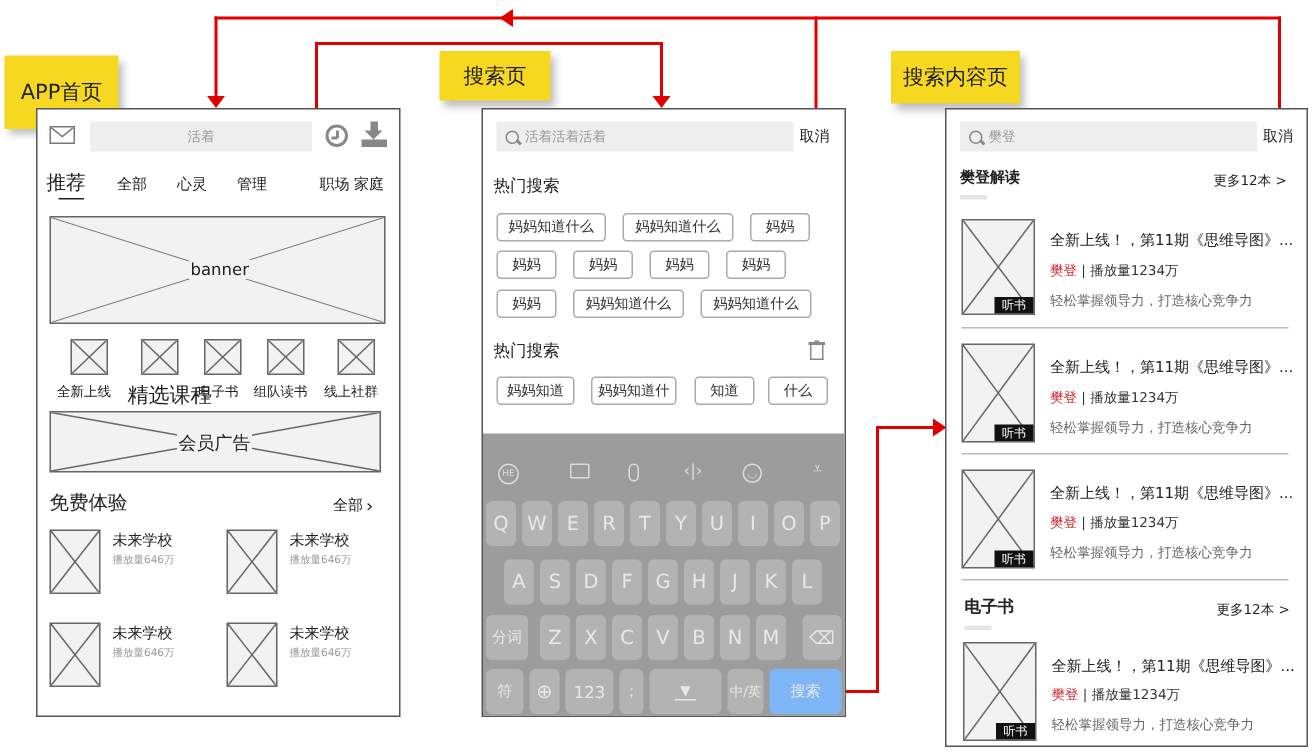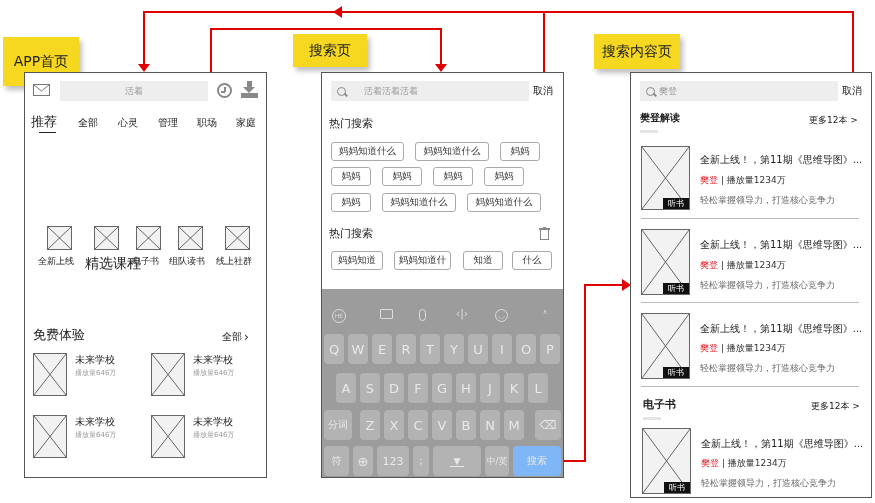--- a/index.html
+++ b/index.html
@@ -69,24 +69,31 @@
     <div class="abs" style="left:2px;top:6px;width:0;height:0;border-left:6.5px solid transparent;border-right:6.5px solid transparent;border-top:6px solid #888"></div>
     <div class="abs" style="left:0;top:12px;width:17px;height:5px;background:#888"></div>
   </div>
 
   <div class="abs" style="left:6px;top:40px;width:232px;height:22px">
     <span class="abs" style="left:0;top:0;font-size:13px">推荐</span>
     <div class="abs" style="left:8px;top:19px;width:17px;height:1px;background:#222"></div>
     <span class="abs" style="left:47px;top:3px;font-size:10px">全部</span>
     <span class="abs" style="left:87px;top:3px;font-size:10px">心灵</span>
     <span class="abs" style="left:127px;top:3px;font-size:10px">管理</span>
-    <span class="abs" style="left:166px;top:3px;font-size:10px">职场</span>
+    <span class="abs" style="left:182px;top:3px;font-size:10px">职场</span>
     <span class="abs" style="left:205px;top:3px;font-size:10px">家庭</span>
   </div>
 
+  <div class="ph" style="left:8px;top:71px;width:224px;height:72px">
+    <svg preserveAspectRatio="none" viewBox="0 0 100 100">
+        <line x1="0" y1="0" x2="100" y2="100" stroke="#666" stroke-width="0.6" vector-effect="non-scaling-stroke"></line>
+        <line x1="100" y1="0" x2="0" y2="100" stroke="#666" stroke-width="0.6" vector-effect="non-scaling-stroke"></line>
+      </svg>
+    <span class="abs" style="left:92px;top:28px;font-size:11px;background:#f2f2f2;padding:0 1px">banner</span>
+  </div>
 
   <div>
     <div class="ph" style="left:22px;top:153px;width:25px;height:24px">
         <svg preserveAspectRatio="none" viewBox="0 0 100 100">
           <line x1="0" y1="0" x2="100" y2="100" stroke="#666" vector-effect="non-scaling-stroke"></line>
           <line x1="100" y1="0" x2="0" y2="100" stroke="#666" vector-effect="non-scaling-stroke"></line>
         </svg>
       </div>
     <div class="ph" style="left:69px;top:153px;width:25px;height:24px">
         <svg preserveAspectRatio="none" viewBox="0 0 100 100">
@@ -112,20 +119,27 @@
           <line x1="100" y1="0" x2="0" y2="100" stroke="#666" vector-effect="non-scaling-stroke"></line>
         </svg>
       </div>
     <span class="abs" style="left:13px;top:182px;font-size:9px">全新上线</span>
     <span class="abs" style="left:60px;top:182px;font-size:14px">精选课程</span>
     <span class="abs" style="left:107px;top:182px;font-size:9px">电子书</span>
     <span class="abs" style="left:144px;top:182px;font-size:9px">组队读书</span>
     <span class="abs" style="left:191px;top:182px;font-size:9px">线上社群</span>
   </div>
 
+  <div class="ph" style="left:8px;top:201px;width:221px;height:41px">
+    <svg preserveAspectRatio="none" viewBox="0 0 100 100">
+        <line x1="0" y1="0" x2="100" y2="100" stroke="#666" vector-effect="non-scaling-stroke"></line>
+        <line x1="100" y1="0" x2="0" y2="100" stroke="#666" vector-effect="non-scaling-stroke"></line>
+      </svg>
+    <span class="abs" style="left:84px;top:12px;font-size:12px;background:#f2f2f2;padding:0 1px">会员广告</span>
+  </div>
 
   <span class="abs" style="left:8px;top:253px;font-size:13px">免费体验</span>
   <div class="abs" style="left:197px;top:257px;font-size:10px;display:flex;align-items:center;gap:2px">
     <span>全部</span>
       <span style="font-size:12px">›</span>
   </div>
   <div>
     <div class="ph" style="left:8px;top:280px;width:34px;height:43px">
         <svg preserveAspectRatio="none" viewBox="0 0 100 100">
           <line x1="0" y1="0" x2="100" y2="100" stroke="#666" vector-effect="non-scaling-stroke"></line>
@@ -158,21 +172,21 @@
           <line x1="0" y1="0" x2="100" y2="100" stroke="#666" vector-effect="non-scaling-stroke"></line>
           <line x1="100" y1="0" x2="0" y2="100" stroke="#666" vector-effect="non-scaling-stroke"></line>
         </svg>
       </div>
     <span class="abs" style="left:168px;top:342px;font-size:10px">未来学校</span>
     <span class="abs" style="left:168px;top:357px;font-size:7px;color:#999">播放量646万</span>
   </div>
 </div>
 
 <div class="panel" style="left:321px;top:72px;width:243px;height:406px">
-  <div class="searchbar" style="left:9px;top:8px;width:198px;height:20px;padding-left:6px;gap:18px">
+  <div class="searchbar" style="left:9px;top:8px;width:198px;height:20px;padding-left:6px;gap:4px">
     <span style="display:inline-block;width:9px;height:9px;border:1.5px solid #888;border-radius:50%;position:relative">
         <span style="position:absolute;left:6px;top:6px;width:4px;height:1.5px;background:#888;transform:rotate(45deg)"></span>
       </span>
     <span>活着活着活着</span>
   </div>
   <span class="abs" style="left:211px;top:11px;font-size:10px">取消</span>
   <span class="abs" style="left:7px;top:43px;font-size:11px">热门搜索</span>
 
   <div class="tag" style="left:9px;top:69px;width:73px">妈妈知道什么</div>
   <div class="tag" style="left:93px;top:69px;width:74px">妈妈知道什么</div>

